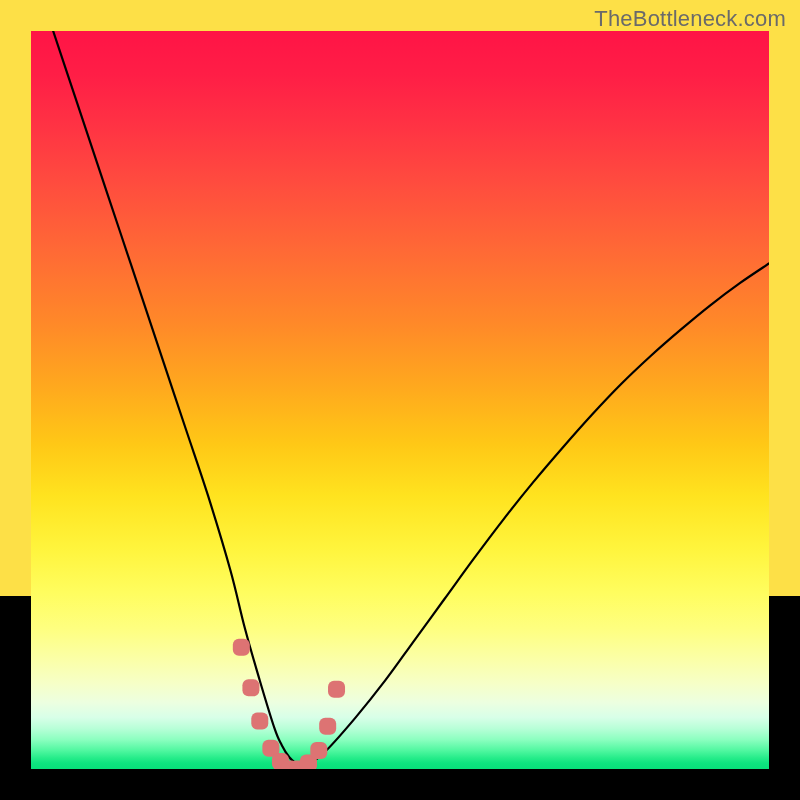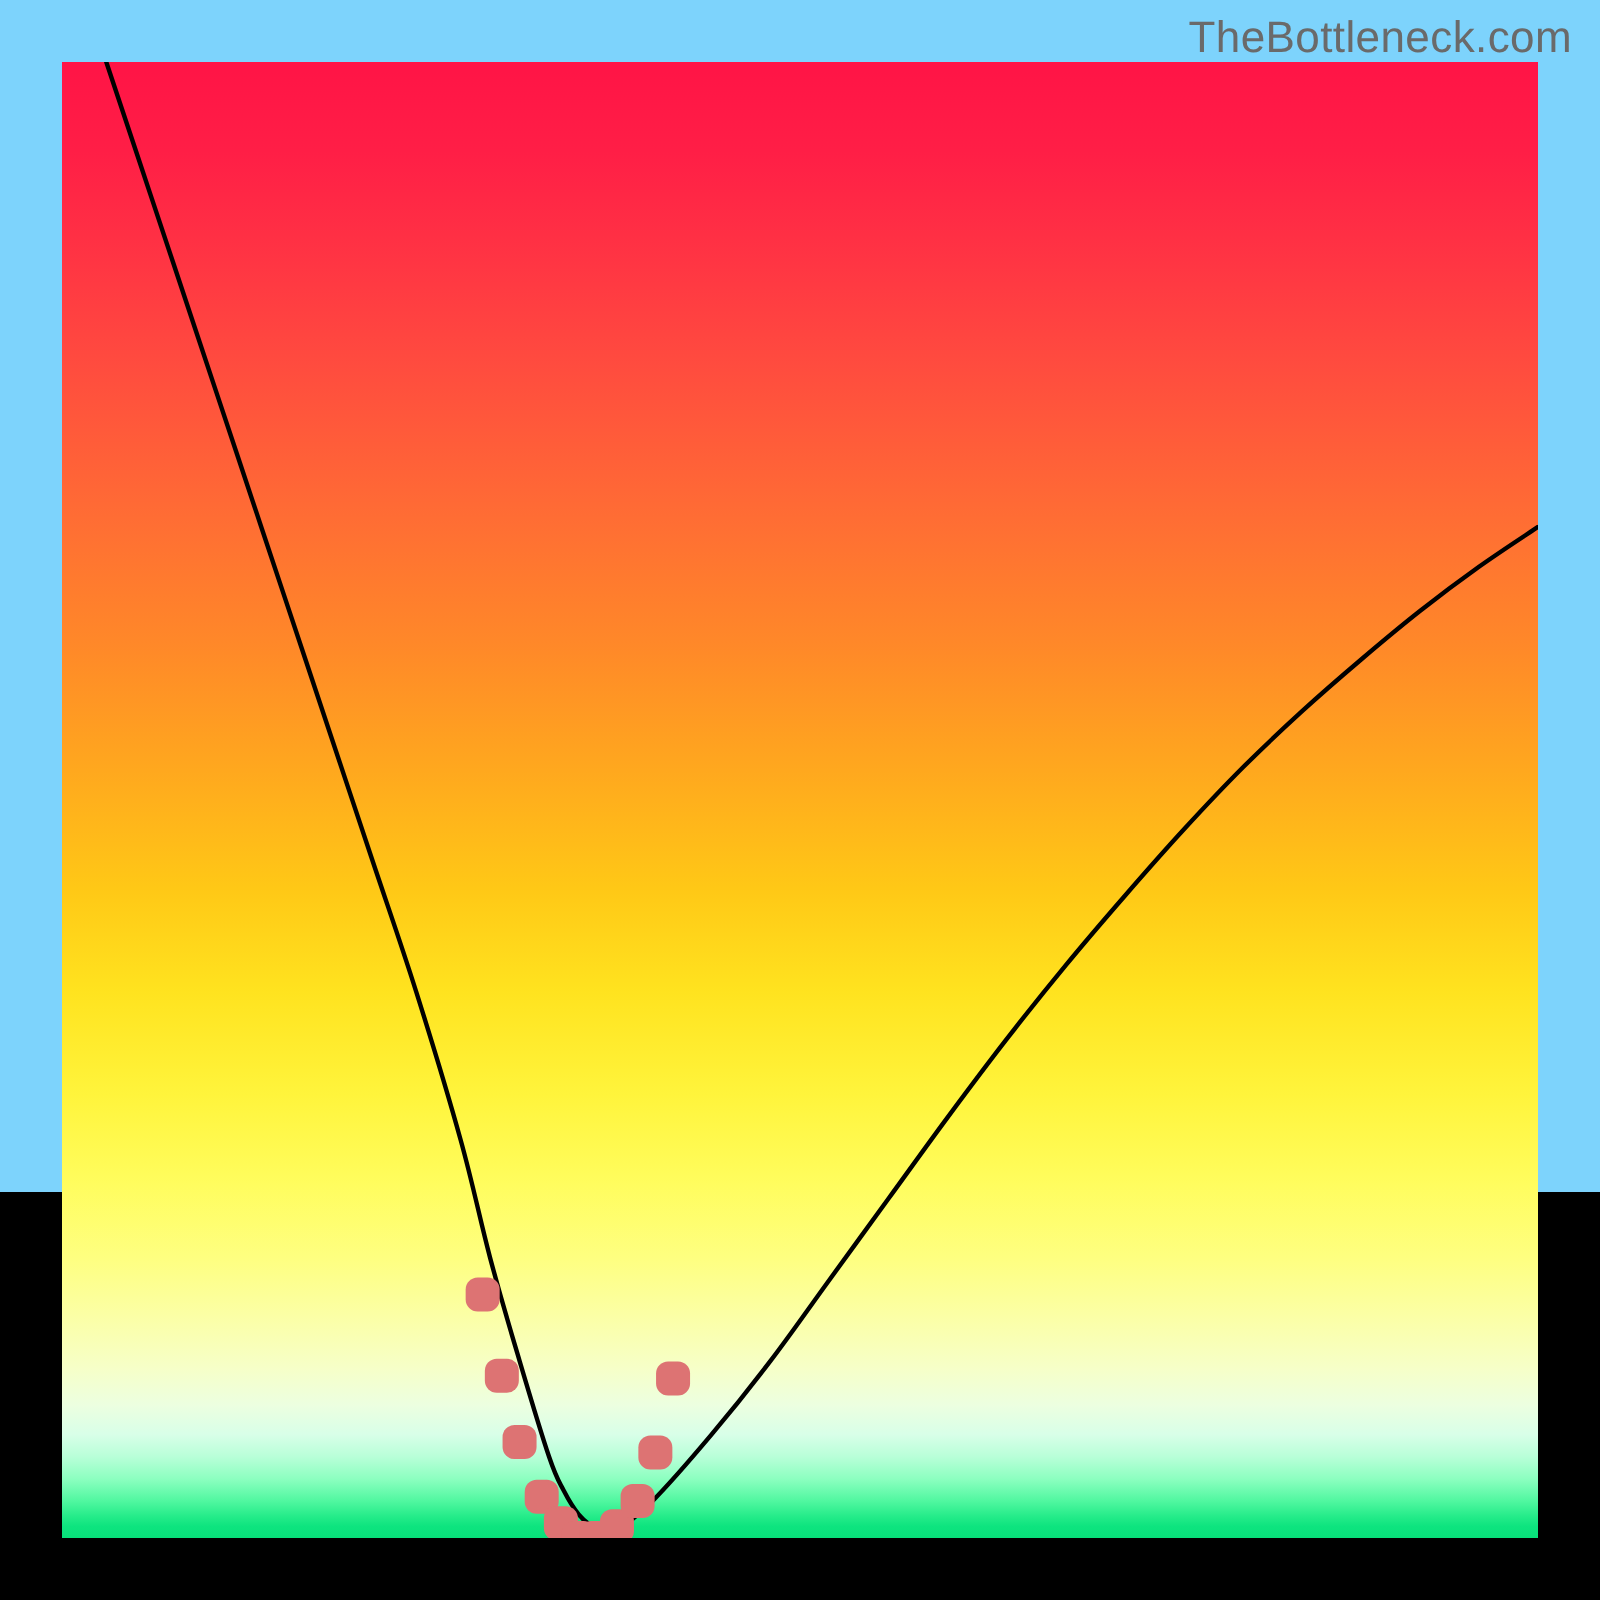--- a/index.html
+++ b/index.html
@@ -10,21 +10,21 @@
     background: #000000;
     overflow: hidden;
     font-family: Arial, Helvetica, sans-serif;
   }
   .frame {
     position: absolute;
     left: 0;
     top: 0;
     width: 800px;
     height: 596px;
-    background: #7dd3fc;
+    background: #fde047;
   }
   .plot-area {
     position: absolute;
     left: 31px;
     top: 31px;
     width: 738px;
     height: 738px;
     overflow: hidden;
   }
   .gradient-bg {

